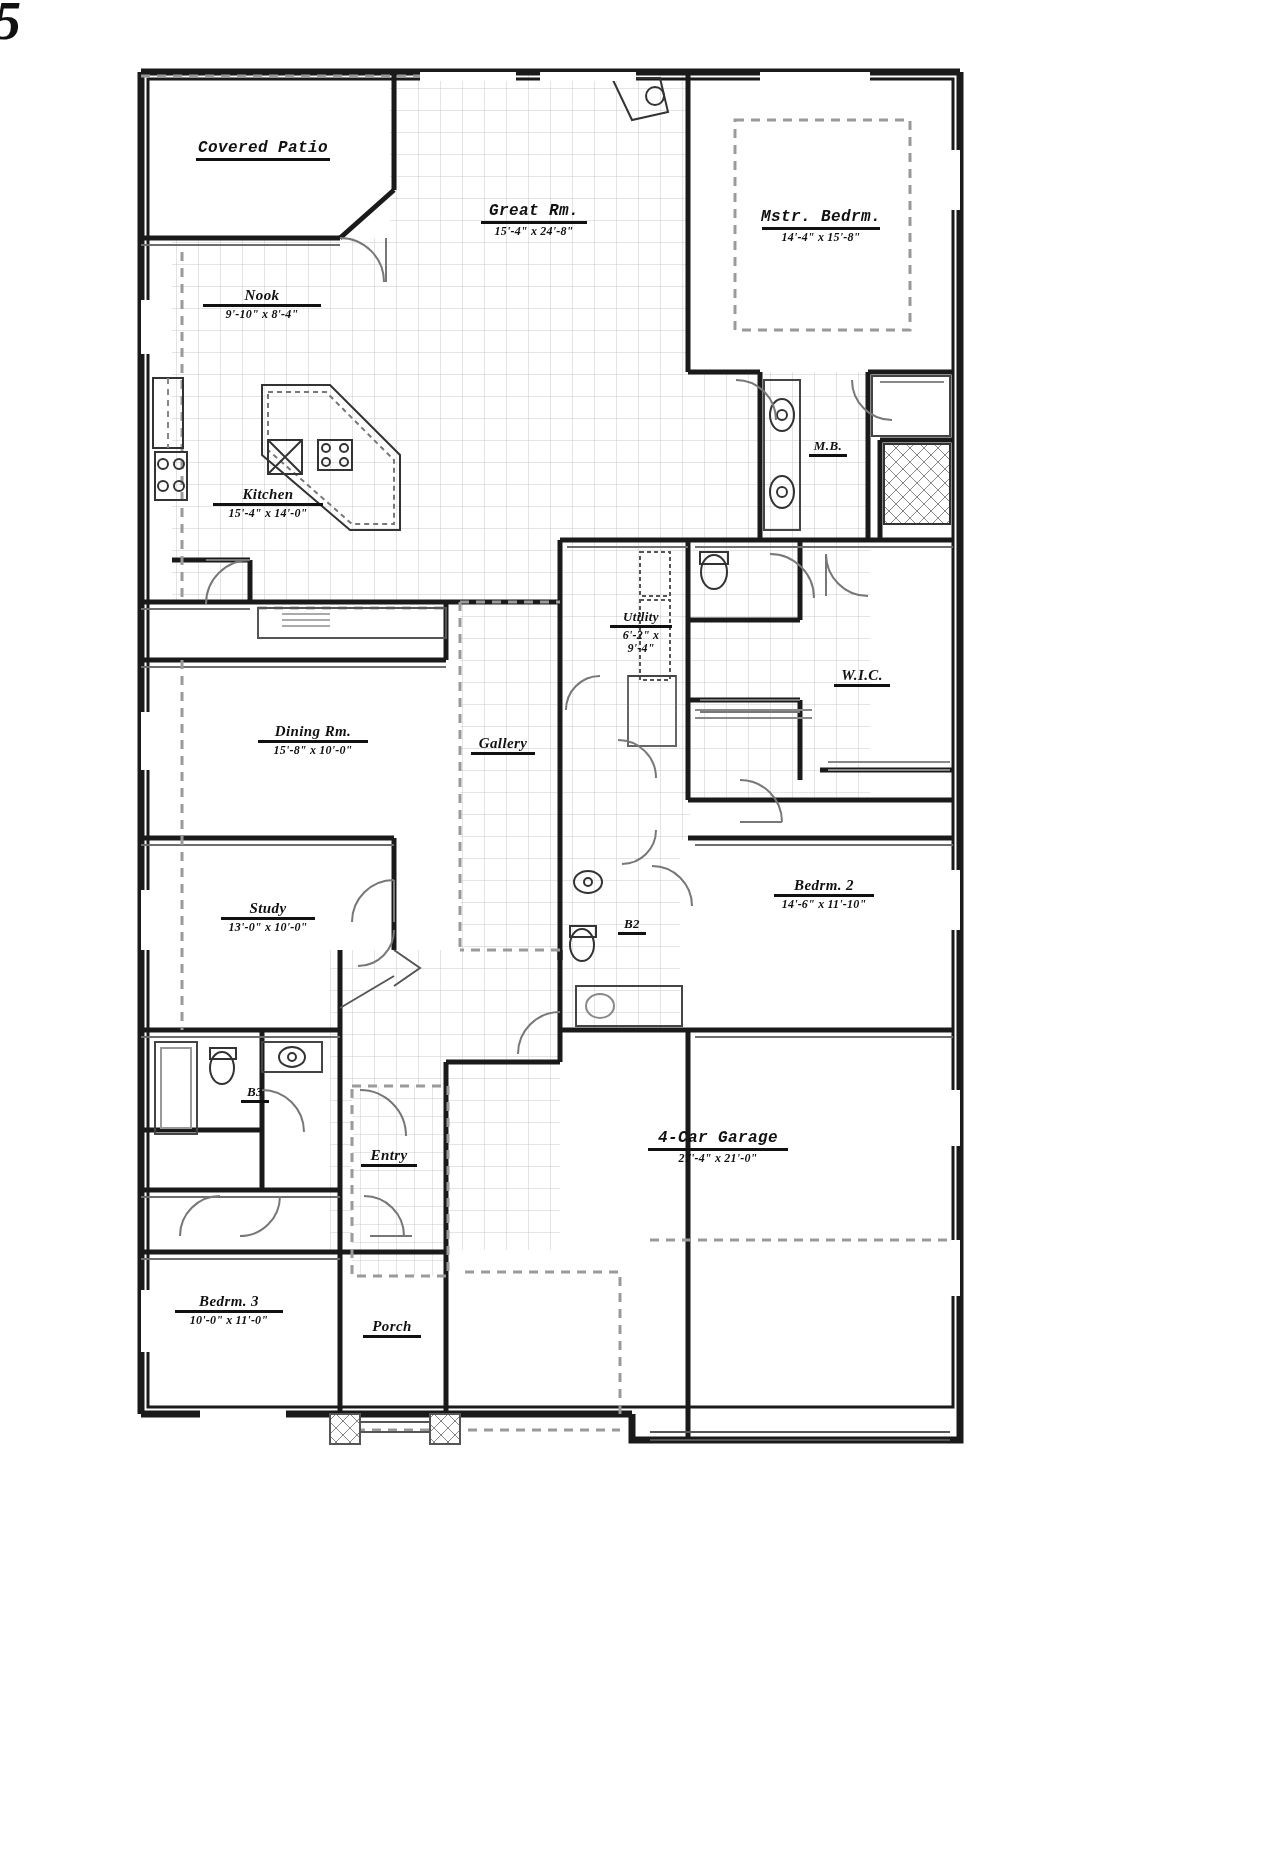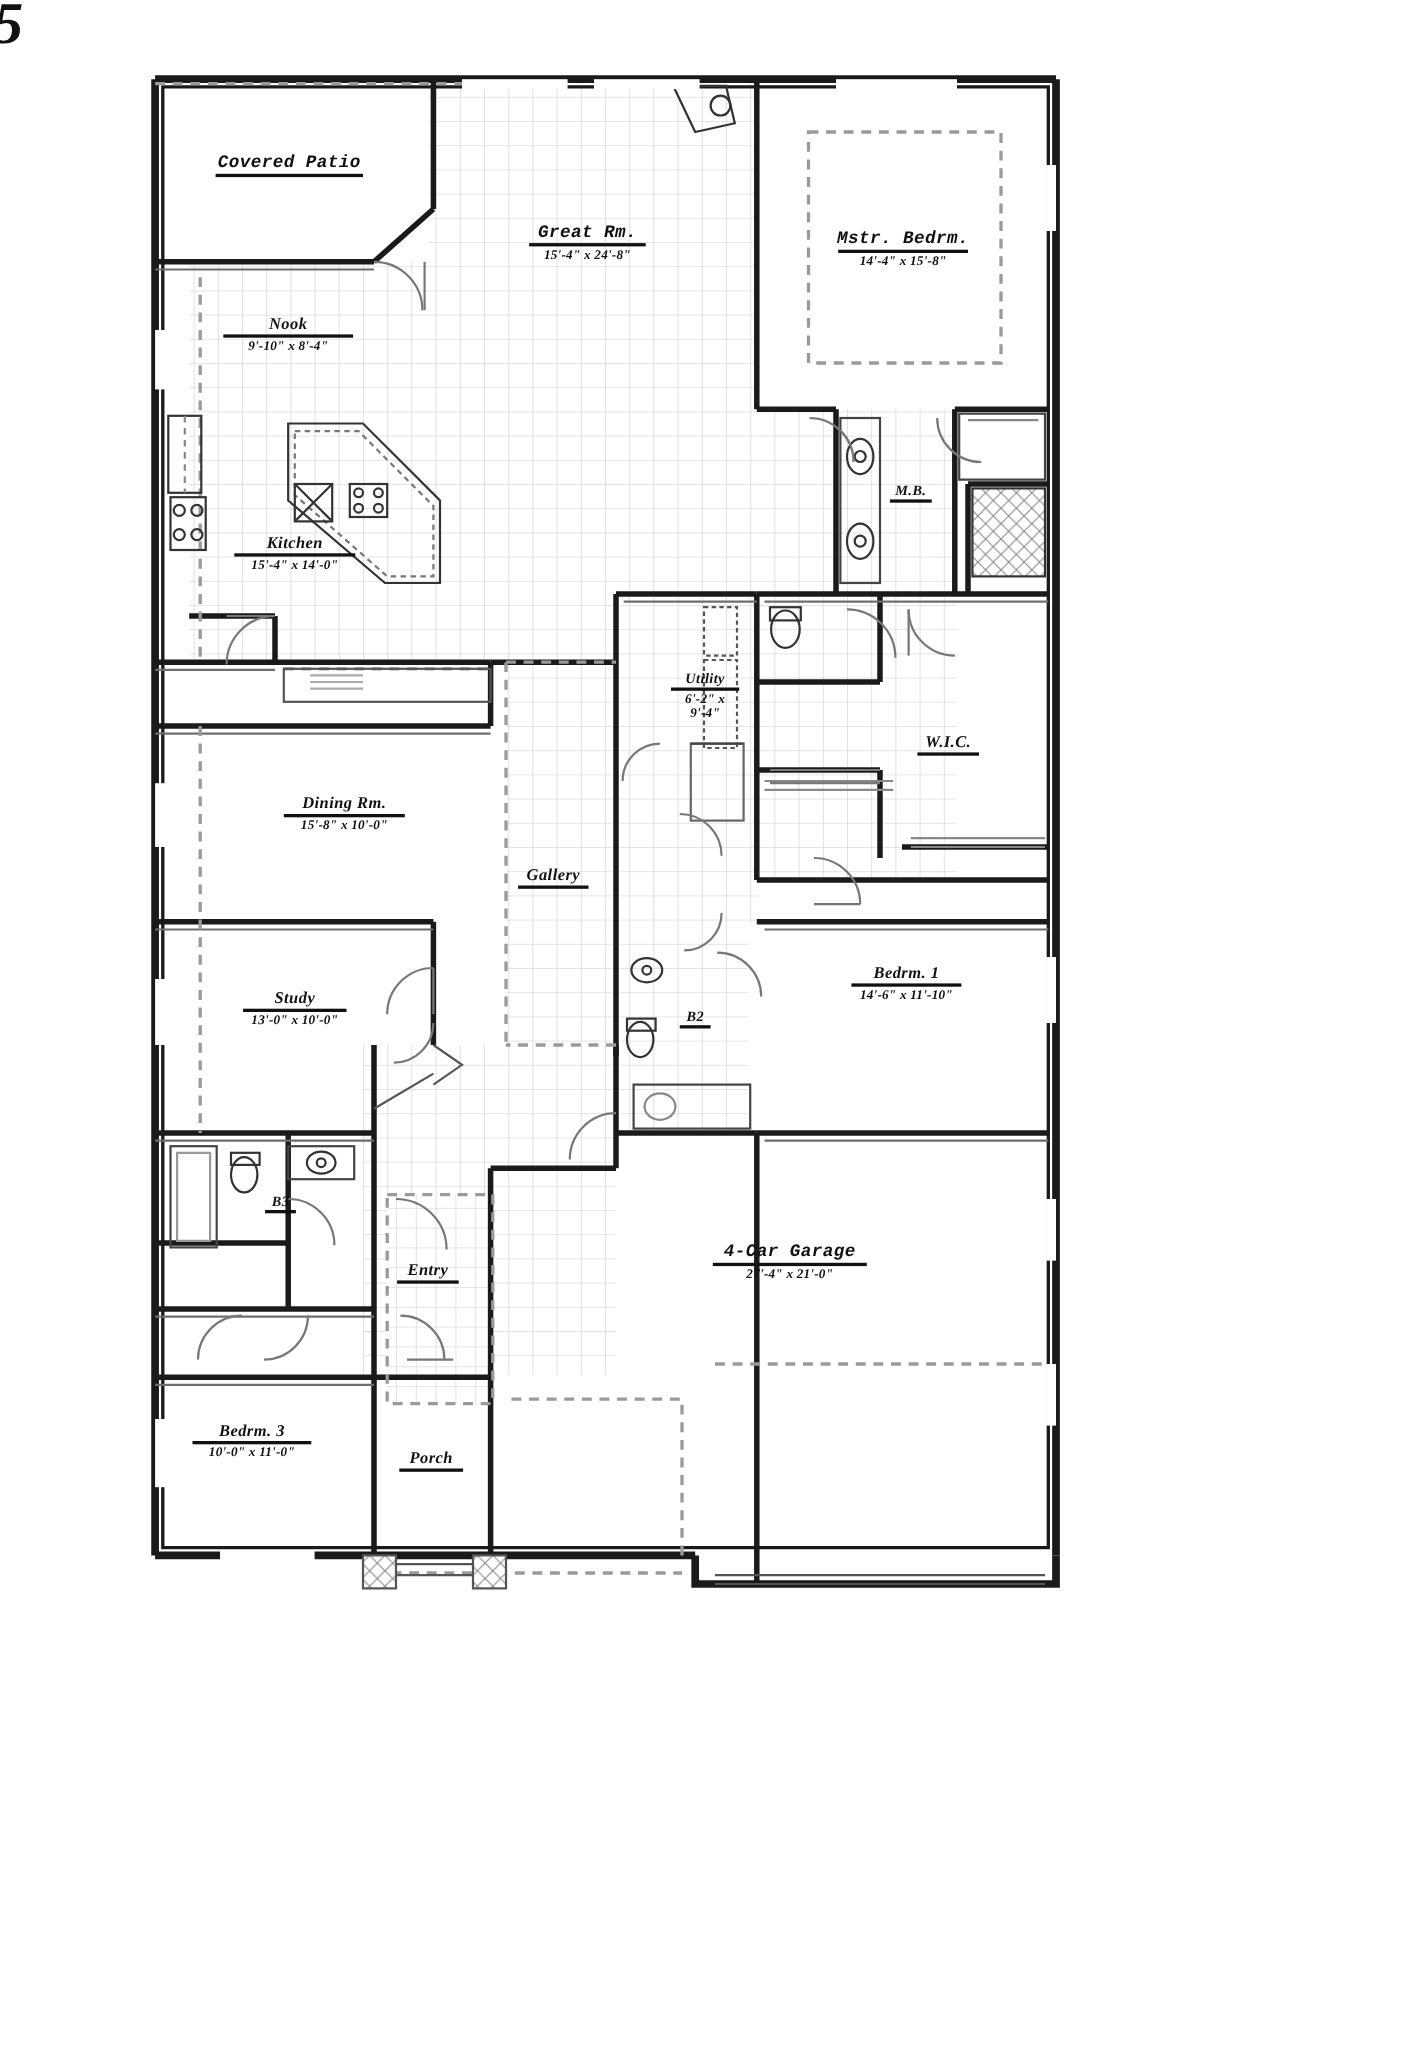--- a/index.html
+++ b/index.html
@@ -359,27 +359,27 @@
     <span class="nm">W.I.C.</span>
     <span class="ul" style="width:56px;"></span>
   </div>
 
   <div class="room" style="left:313px;top:723px;">
     <span class="nm">Dining  Rm.</span>
     <span class="ul" style="width:110px;"></span>
     <span class="dim">15'-8"  x  10'-0"</span>
   </div>
 
-  <div class="room" style="left:503px;top:788px;">
+  <div class="room" style="left:503px;top:735px;">
     <span class="nm">Gallery</span>
     <span class="ul" style="width:64px;"></span>
   </div>
 
   <div class="room" style="left:824px;top:877px;">
-    <span class="nm">Bedrm.  1</span>
+    <span class="nm">Bedrm.  2</span>
     <span class="ul" style="width:100px;"></span>
     <span class="dim">14'-6"  x  11'-10"</span>
   </div>
 
   <div class="room" style="left:244px;top:900px;margin-left:24px;">
     <span class="nm">Study</span>
     <span class="ul" style="width:94px;"></span>
     <span class="dim">13'-0"  x  10'-0"</span>
   </div>
 

